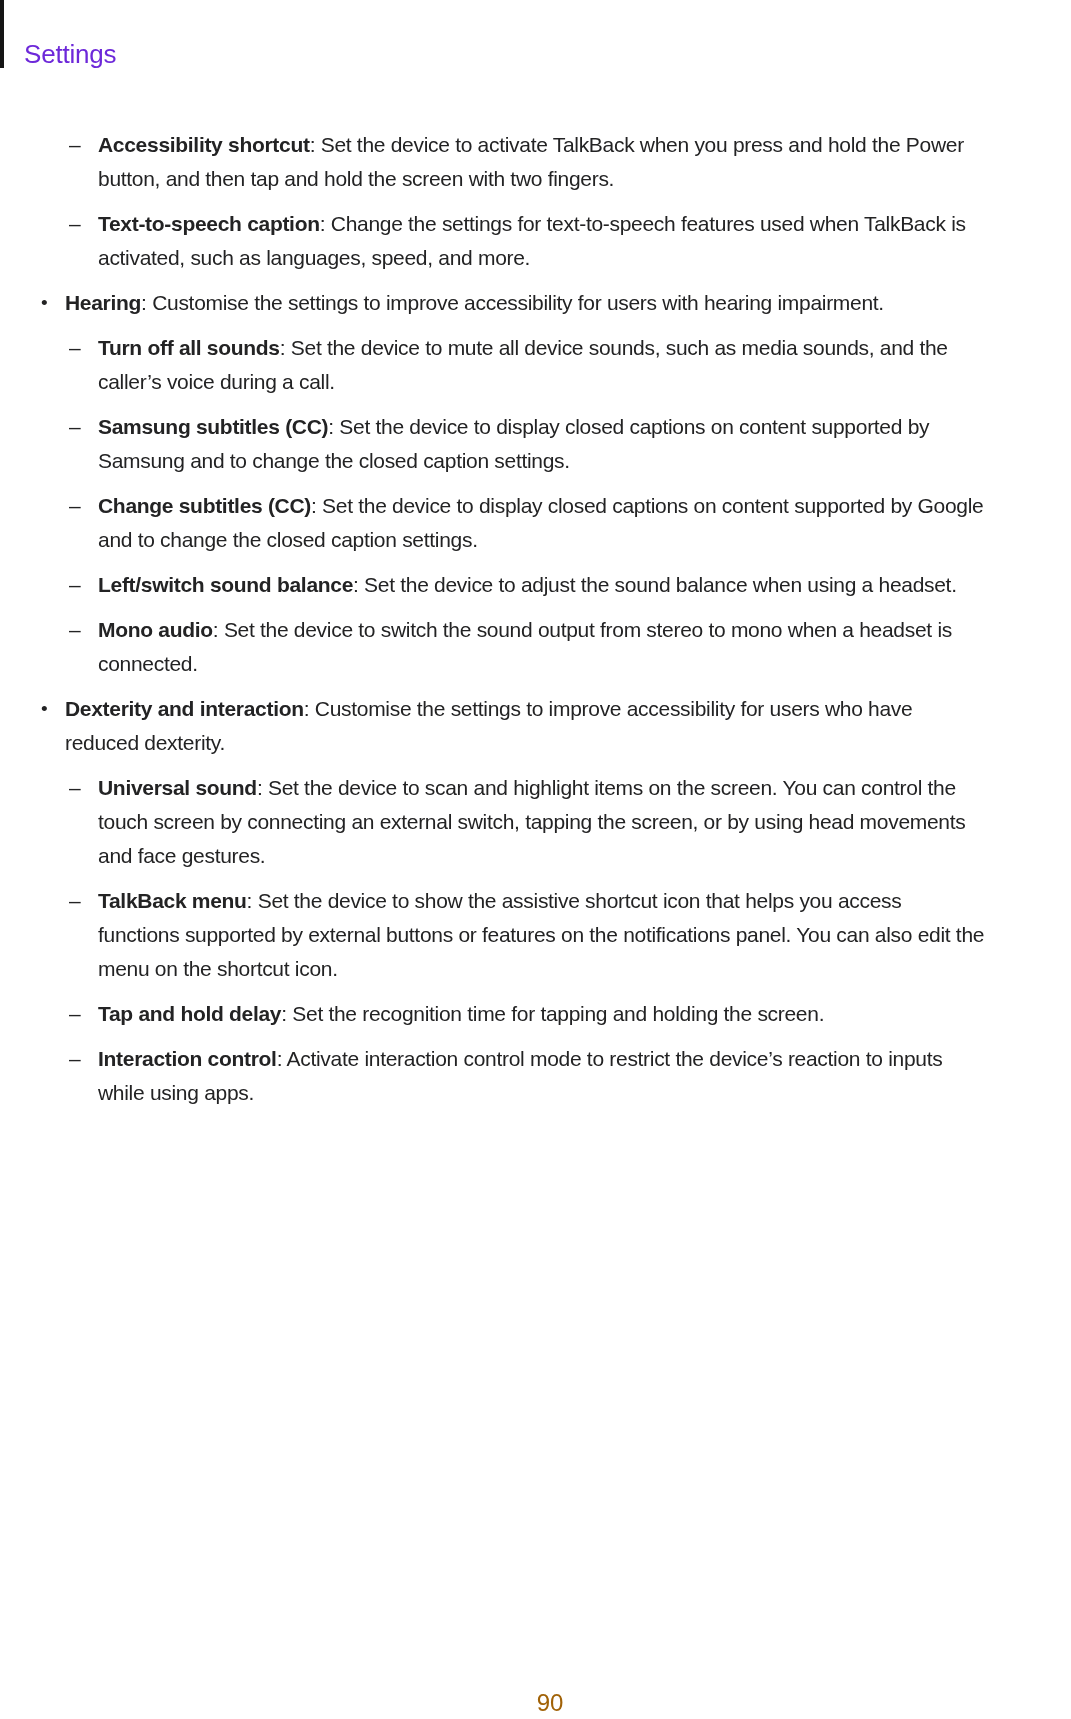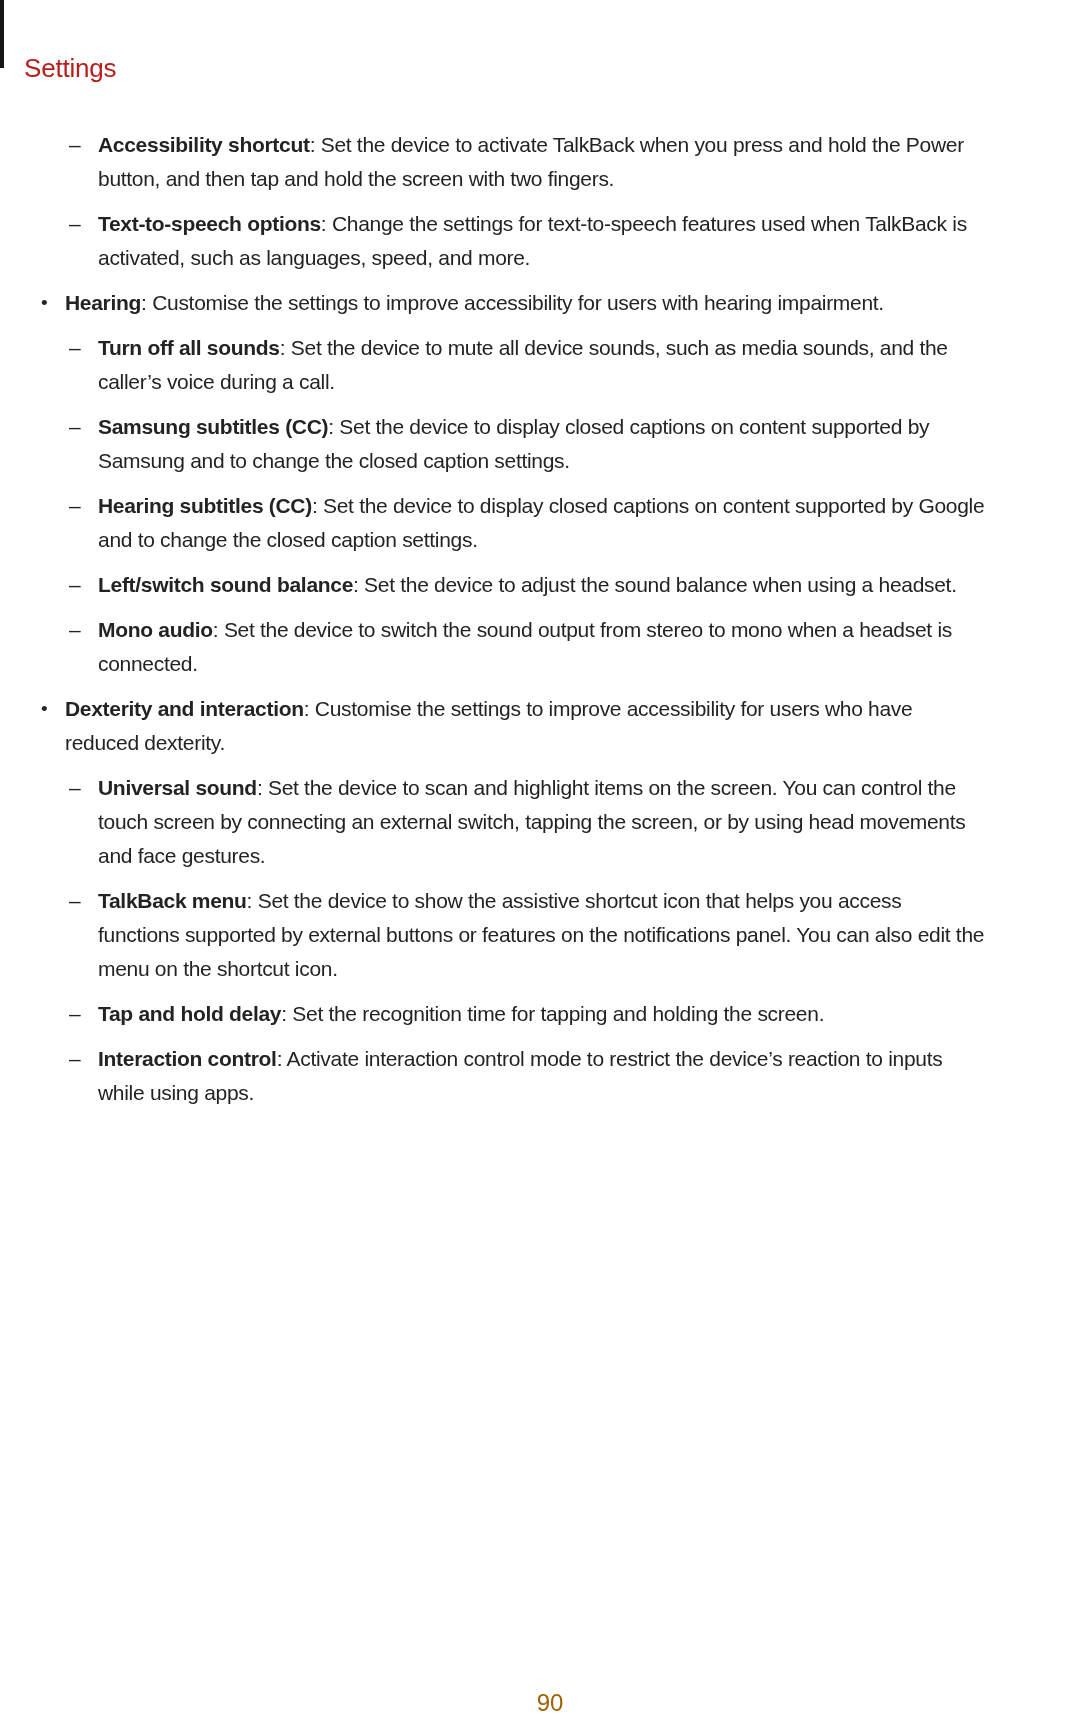--- a/index.html
+++ b/index.html
@@ -17,24 +17,24 @@
     position: absolute;
     left: 0;
     top: 0;
     width: 4px;
     height: 68px;
     background: #151515;
   }
   .header {
     position: absolute;
     left: 24px;
-    top: 52px;
+    top: 38px;
     font-size: 26px;
     line-height: 32px;
-    color: #b91c1c;
+    color: #6d28d9;
     letter-spacing: -0.2px;
   }
   .content {
     position: absolute;
     left: 0;
     top: 128px;
     width: 100%;
     padding-right: 86px;
   }
   .item {
@@ -75,41 +75,41 @@
 
   <div class="content">
 
     <div class="item lvl2">
       <span class="marker">–</span>
       <p class="text"><b>Accessibility shortcut</b><span>: Set the device to activate TalkBack when you press and hold the Power button, and then tap and hold the screen with two fingers.</span></p>
     </div>
 
     <div class="item lvl2">
       <span class="marker">–</span>
-      <p class="text"><b>Text-to-speech options</b><span>: Change the settings for text-to-speech features used when TalkBack is activated, such as languages, speed, and more.</span></p>
+      <p class="text"><b>Text-to-speech caption</b><span>: Change the settings for text-to-speech features used when TalkBack is activated, such as languages, speed, and more.</span></p>
     </div>
 
     <div class="item lvl1">
       <span class="marker">•</span>
       <p class="text"><b>Hearing</b><span>: Customise the settings to improve accessibility for users with hearing impairment.</span></p>
     </div>
 
     <div class="item lvl2">
       <span class="marker">–</span>
       <p class="text"><b>Turn off all sounds</b><span>: Set the device to mute all device sounds, such as media sounds, and the caller’s voice during a call.</span></p>
     </div>
 
     <div class="item lvl2">
       <span class="marker">–</span>
       <p class="text"><b>Samsung subtitles (CC)</b><span>: Set the device to display closed captions on content supported by Samsung and to change the closed caption settings.</span></p>
     </div>
 
     <div class="item lvl2">
       <span class="marker">–</span>
-      <p class="text"><b>Hearing subtitles (CC)</b><span>: Set the device to display closed captions on content supported by Google and to change the closed caption settings.</span></p>
+      <p class="text"><b>Change subtitles (CC)</b><span>: Set the device to display closed captions on content supported by Google and to change the closed caption settings.</span></p>
     </div>
 
     <div class="item lvl2">
       <span class="marker">–</span>
       <p class="text"><b>Left/switch sound balance</b><span>: Set the device to adjust the sound balance when using a headset.</span></p>
     </div>
 
     <div class="item lvl2">
       <span class="marker">–</span>
       <p class="text"><b>Mono audio</b><span>: Set the device to switch the sound output from stereo to mono when a headset is connected.</span></p>

